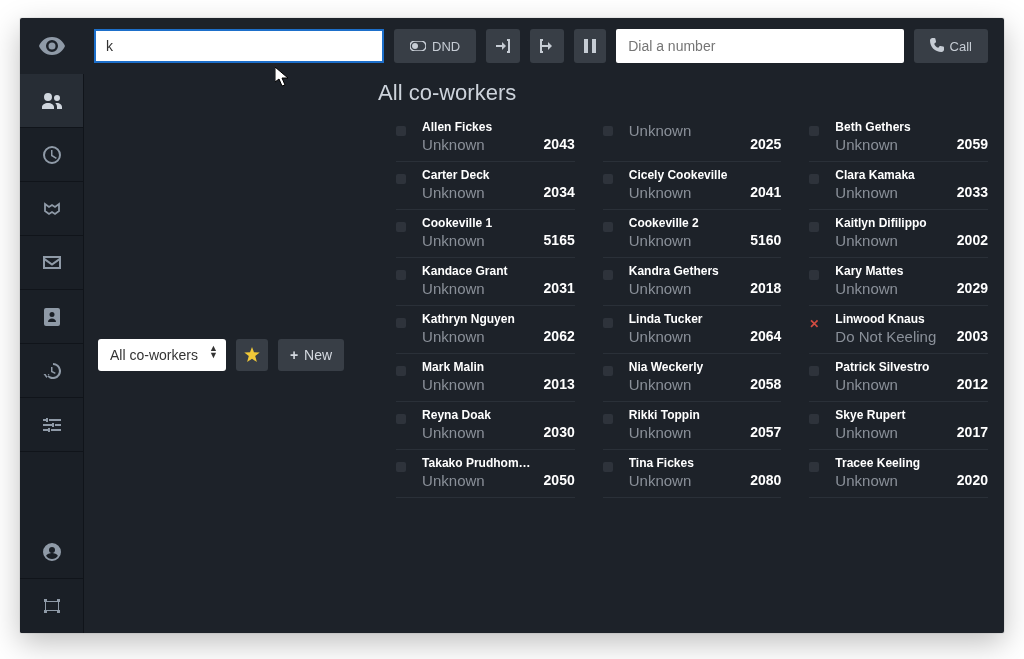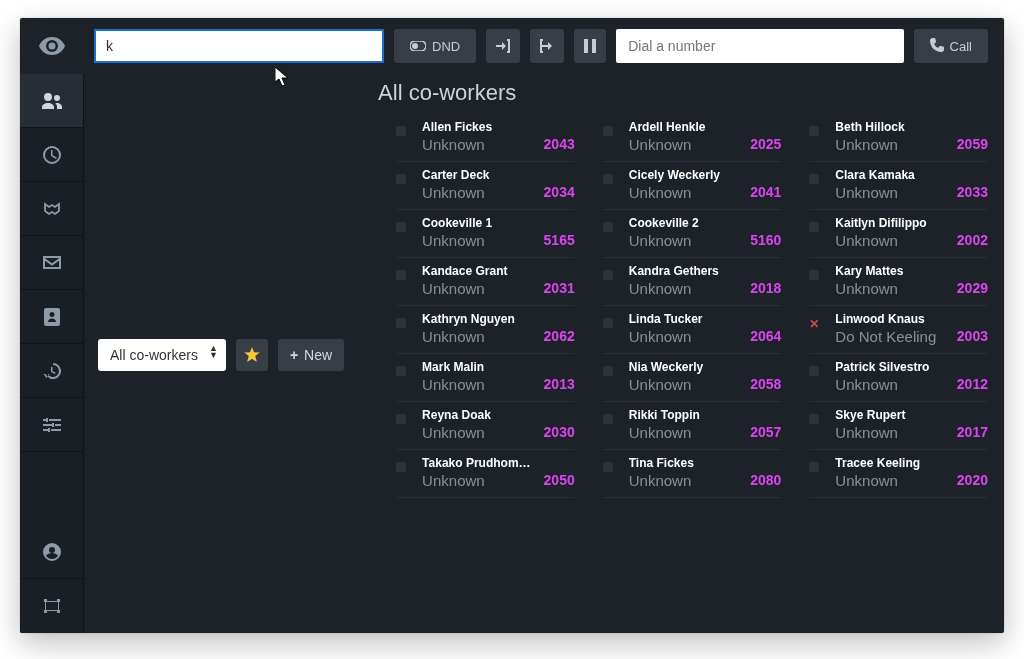--- a/index.html
+++ b/index.html
@@ -189,21 +189,21 @@
   }
   .cw-main { min-width: 0; }
   .cw-name {
     color: #ffffff; font-size: 12px; font-weight: 700;
     white-space: nowrap; overflow: hidden; text-overflow: ellipsis;
   }
   .cw-status {
     color: #8a9099; font-size: 15px; margin-top: 2px;
   }
   .cw-ext {
-    color: #d946ef; font-size: 14px; font-weight: 600; align-self: end; padding-bottom: 1px;
+    color: #ffffff; font-size: 14px; font-weight: 600; align-self: end; padding-bottom: 1px;
   }
   .dnd-mark { color: #d24c41; font-weight: 900; font-size: 12px; margin-top:5px; }
 
   .cursor-img {
     position: absolute;
     left: 255px;
     top: 49px;
     pointer-events: none;
   }
 </style>
@@ -342,45 +342,44 @@
               <div class="status-dot"></div>
               <div class="cw-main">
                 <div class="cw-name">Allen Fickes</div>
                 <div class="cw-status">Unknown</div>
               </div>
               <div class="cw-ext">2043</div>
             </div>
             <div class="coworker">
               <div class="status-dot"></div>
               <div class="cw-main">
-                <div class="cw-name">Ardell Henkle</div>
                 <div class="cw-status">Unknown</div>
               </div>
               <div class="cw-ext">2025</div>
             </div>
             <div class="coworker">
               <div class="status-dot"></div>
               <div class="cw-main">
-                <div class="cw-name">Beth Hillock</div>
+                <div class="cw-name">Beth Gethers</div>
                 <div class="cw-status">Unknown</div>
               </div>
               <div class="cw-ext">2059</div>
             </div>
             <div class="coworker">
               <div class="status-dot"></div>
               <div class="cw-main">
                 <div class="cw-name">Carter Deck</div>
                 <div class="cw-status">Unknown</div>
               </div>
               <div class="cw-ext">2034</div>
             </div>
             <div class="coworker">
               <div class="status-dot"></div>
               <div class="cw-main">
-                <div class="cw-name">Cicely Weckerly</div>
+                <div class="cw-name">Cicely Cookeville</div>
                 <div class="cw-status">Unknown</div>
               </div>
               <div class="cw-ext">2041</div>
             </div>
             <div class="coworker">
               <div class="status-dot"></div>
               <div class="cw-main">
                 <div class="cw-name">Clara Kamaka</div>
                 <div class="cw-status">Unknown</div>
               </div>

